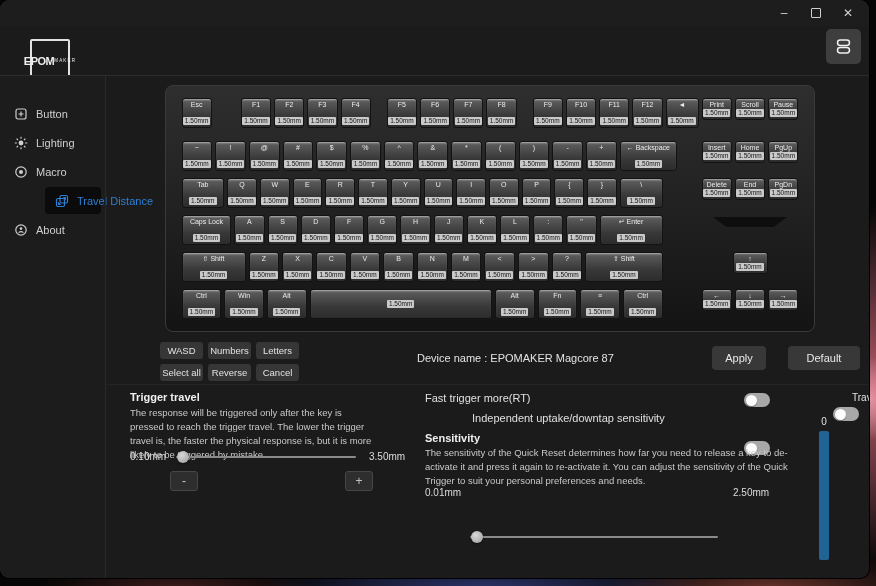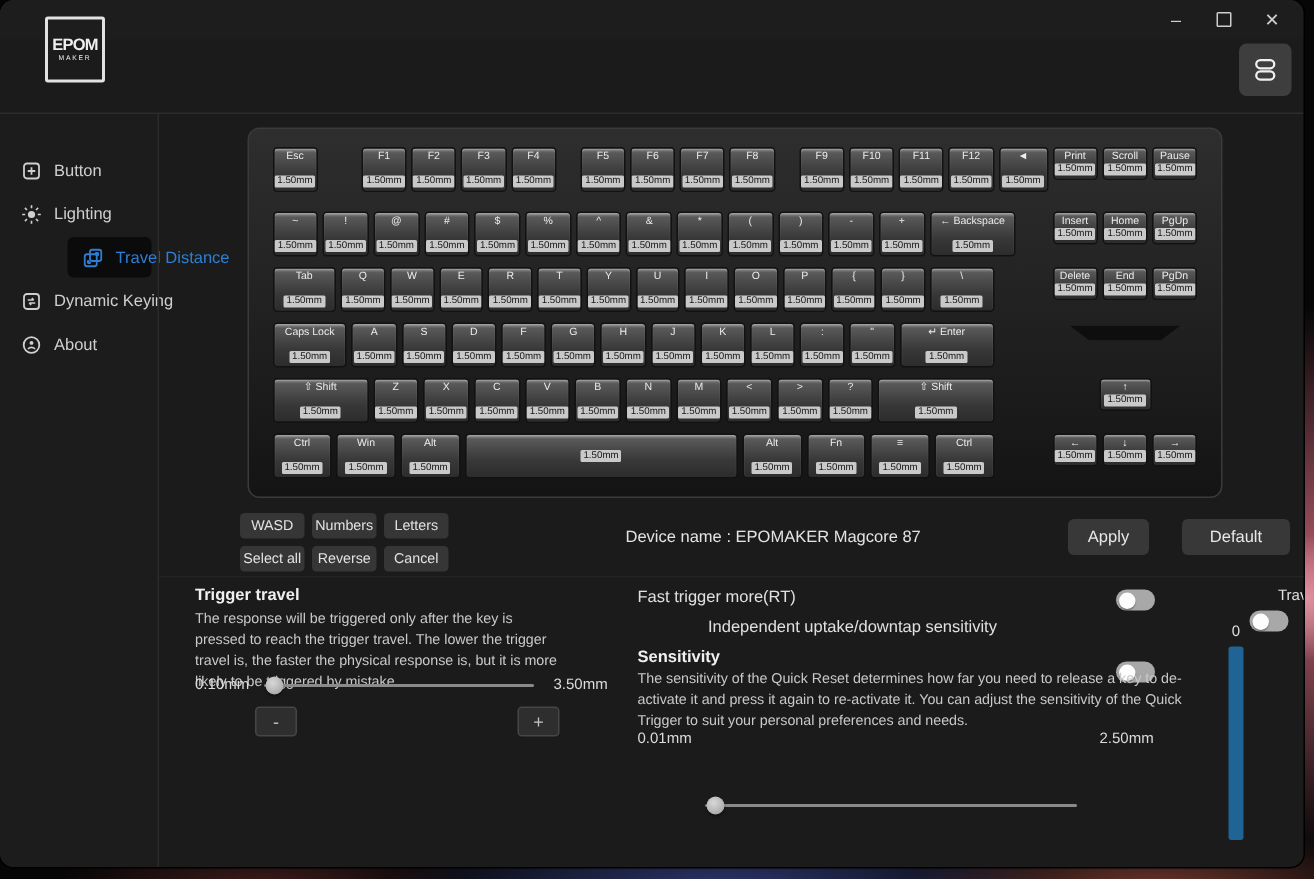--- a/index.html
+++ b/index.html
@@ -14,22 +14,22 @@
   .window{position:absolute;left:0;top:0;width:869px;height:578px;background:#1b1b1b;
     border-radius:9px;overflow:hidden;box-shadow:0 0 0 1px #000;}
   .abs{position:absolute;}
   
   .titlebar{left:0;top:0;right:0;height:26px;background:#1d1d1d;display:flex;
     justify-content:flex-end;align-items:center;padding-right:6px;gap:2px;}
   .win-btn{width:30px;height:22px;display:flex;align-items:center;justify-content:center;
     color:#cfcfcf;font-size:12px;}
   .max-glyph{display:inline-block;width:8px;height:8px;border:1px solid #cfcfcf;border-radius:1px;}
   
-  .logo{left:30px;top:11px;width:36px;height:40px;border:2px solid #e2e2e2;border-radius:2px;
-    display:flex;flex-direction:column;align-items:center;justify-content:center;color:#efefef;}
+  .logo{left:30px;top:39px;width:36px;height:40px;border:2px solid #e2e2e2;border-radius:2px;
+    display:flex;flex-direction:row;align-items:center;justify-content:center;color:#efefef;}
   .logo .t{font-size:11px;font-weight:bold;letter-spacing:-.5px;line-height:12px;}
   .logo .b{font-size:4.5px;letter-spacing:1.2px;line-height:6px;}
   .menu-btn{left:826px;top:29px;width:35px;height:35px;background:#3e3e3e;border-radius:5px;
     display:flex;align-items:center;justify-content:center;}
   .hdiv1{left:0;top:75px;right:0;height:1px;background:#2c2c2c;}
   
   .sidebar{left:0;top:76px;width:105px;bottom:0;background:#1c1c1c;}
   .vdiv{left:105px;top:76px;width:1px;bottom:0;background:#2a2a2a;}
   .side-item{display:flex;align-items:center;gap:8px;height:27px;margin:2px 4px;padding-left:10px;
     border-radius:4px;color:#cfcfcf;font-size:11px;white-space:nowrap;}
@@ -123,34 +123,34 @@
     </div>
     <div class="side-item">
       <svg width="14" height="14" viewBox="0 0 14 14">
             <circle cx="7" cy="7" r="2.4" fill="#cfcfcf"></circle>
             <g stroke="#cfcfcf" stroke-width="1.1">
               <path d="M7 .8v2M7 11.2v2M.8 7h2M11.2 7h2M2.6 2.6l1.4 1.4M10 10l1.4 1.4M11.4 2.6L10 4M4 10l-1.4 1.4"></path>
             </g>
           </svg>
       <span>Lighting</span>
     </div>
+    <div class="side-item">
+      <svg width="14" height="14" viewBox="0 0 14 14">
+            <circle cx="7" cy="7" r="5.2" fill="none" stroke="#cfcfcf" stroke-width="1.2"></circle>
+            <circle cx="7" cy="7" r="2" fill="#cfcfcf"></circle>
+          </svg>
+      <span>Macro</span>
+    </div>
     <div class="side-item active">
       <svg width="14" height="14" viewBox="0 0 14 14">
             <rect x="1.5" y="4.5" width="8" height="8" rx="1.5" fill="none" stroke="#2e7fd4" stroke-width="1.2"></rect>
             <rect x="5" y="1.5" width="7.5" height="7.5" rx="1.5" fill="none" stroke="#2e7fd4" stroke-width="1.2"></rect>
             <path d="M5.5 10.5l-2-2m0 2v-2m0 2h2M8.5 3.5l2 2m0-2v2m0-2h-2" stroke="#2e7fd4" stroke-width="1"></path>
           </svg>
       <span>Travel Distance</span>
-    </div>
-    <div class="side-item">
-      <svg width="14" height="14" viewBox="0 0 14 14">
-            <rect x="2" y="2" width="10" height="10" rx="2" fill="none" stroke="#cfcfcf" stroke-width="1.2"></rect>
-            <path d="M4.5 6h4m0 0L7.2 4.7M9.5 8h-4m0 0l1.3 1.3" stroke="#cfcfcf" stroke-width="1.1" fill="none"></path>
-          </svg>
-      <span>Dynamic Keying</span>
     </div>
     <div class="side-item">
       <svg width="14" height="14" viewBox="0 0 14 14">
             <circle cx="7" cy="7" r="5.2" fill="none" stroke="#cfcfcf" stroke-width="1.2"></circle>
             <circle cx="7" cy="5.6" r="1.3" fill="#cfcfcf"></circle>
             <path d="M4.6 9.6q2.4-2 4.8 0" fill="none" stroke="#cfcfcf" stroke-width="1.1"></path>
           </svg>
       <span>About</span>
     </div>
   </div>

